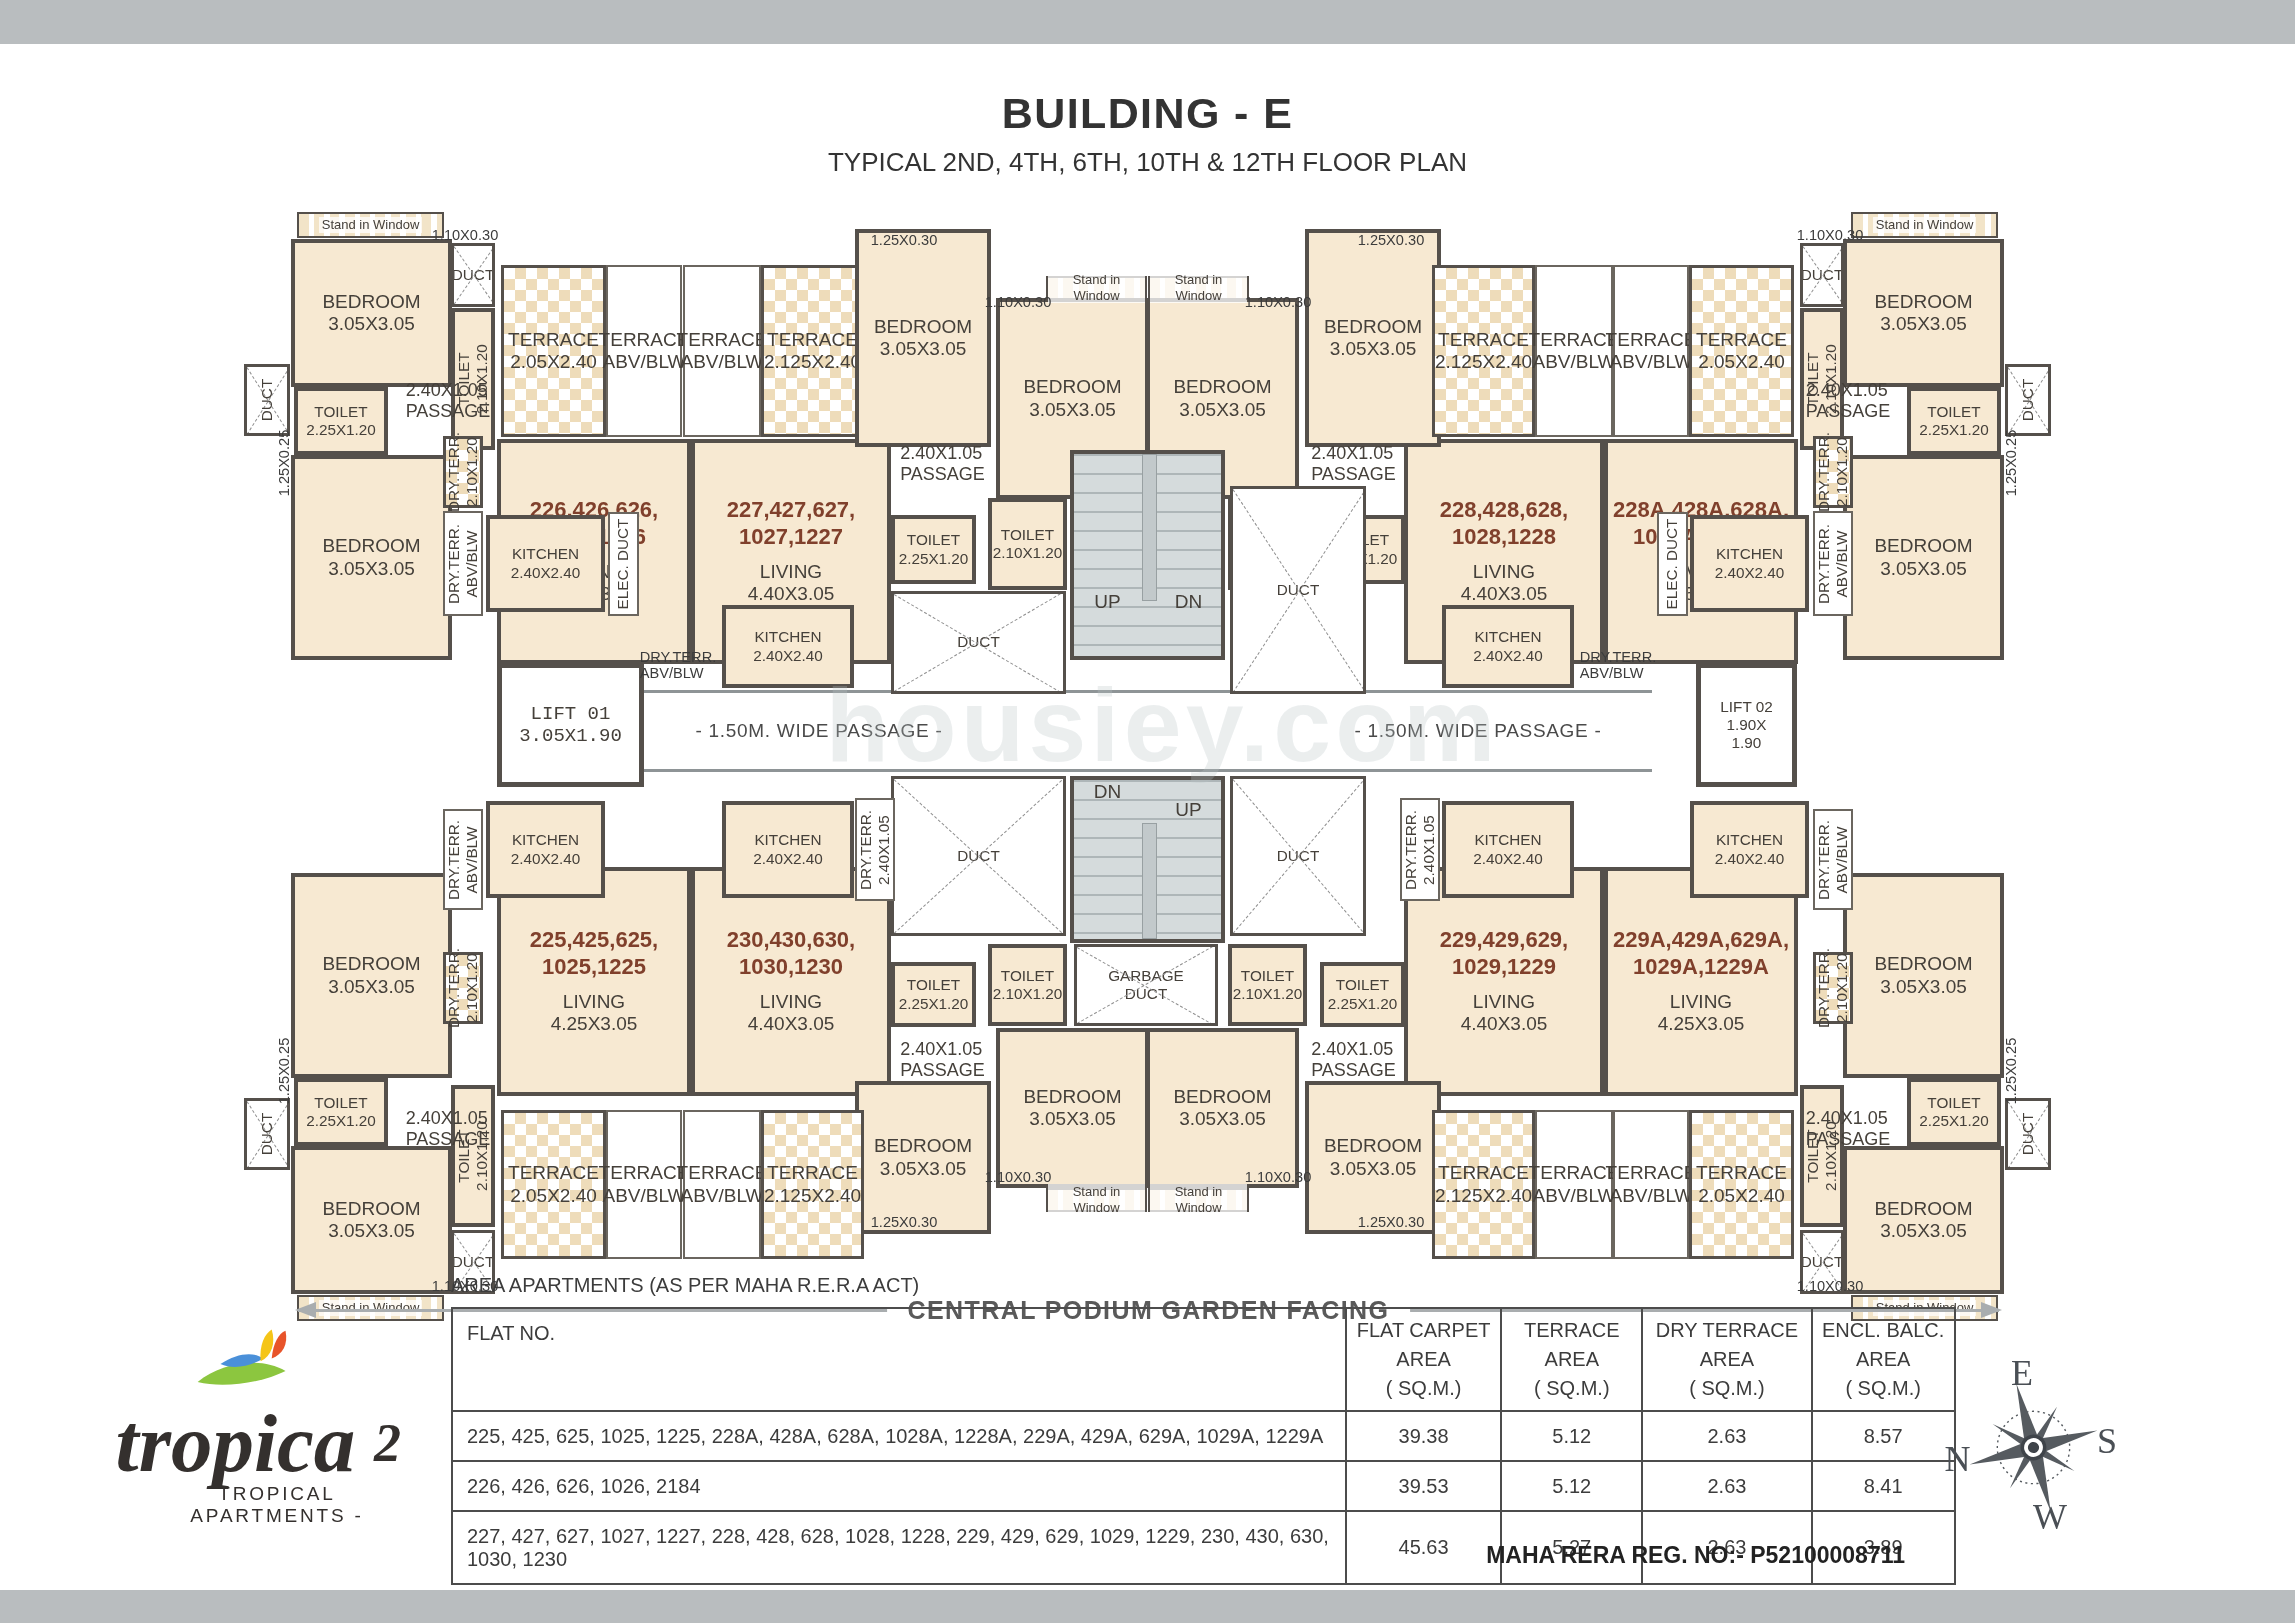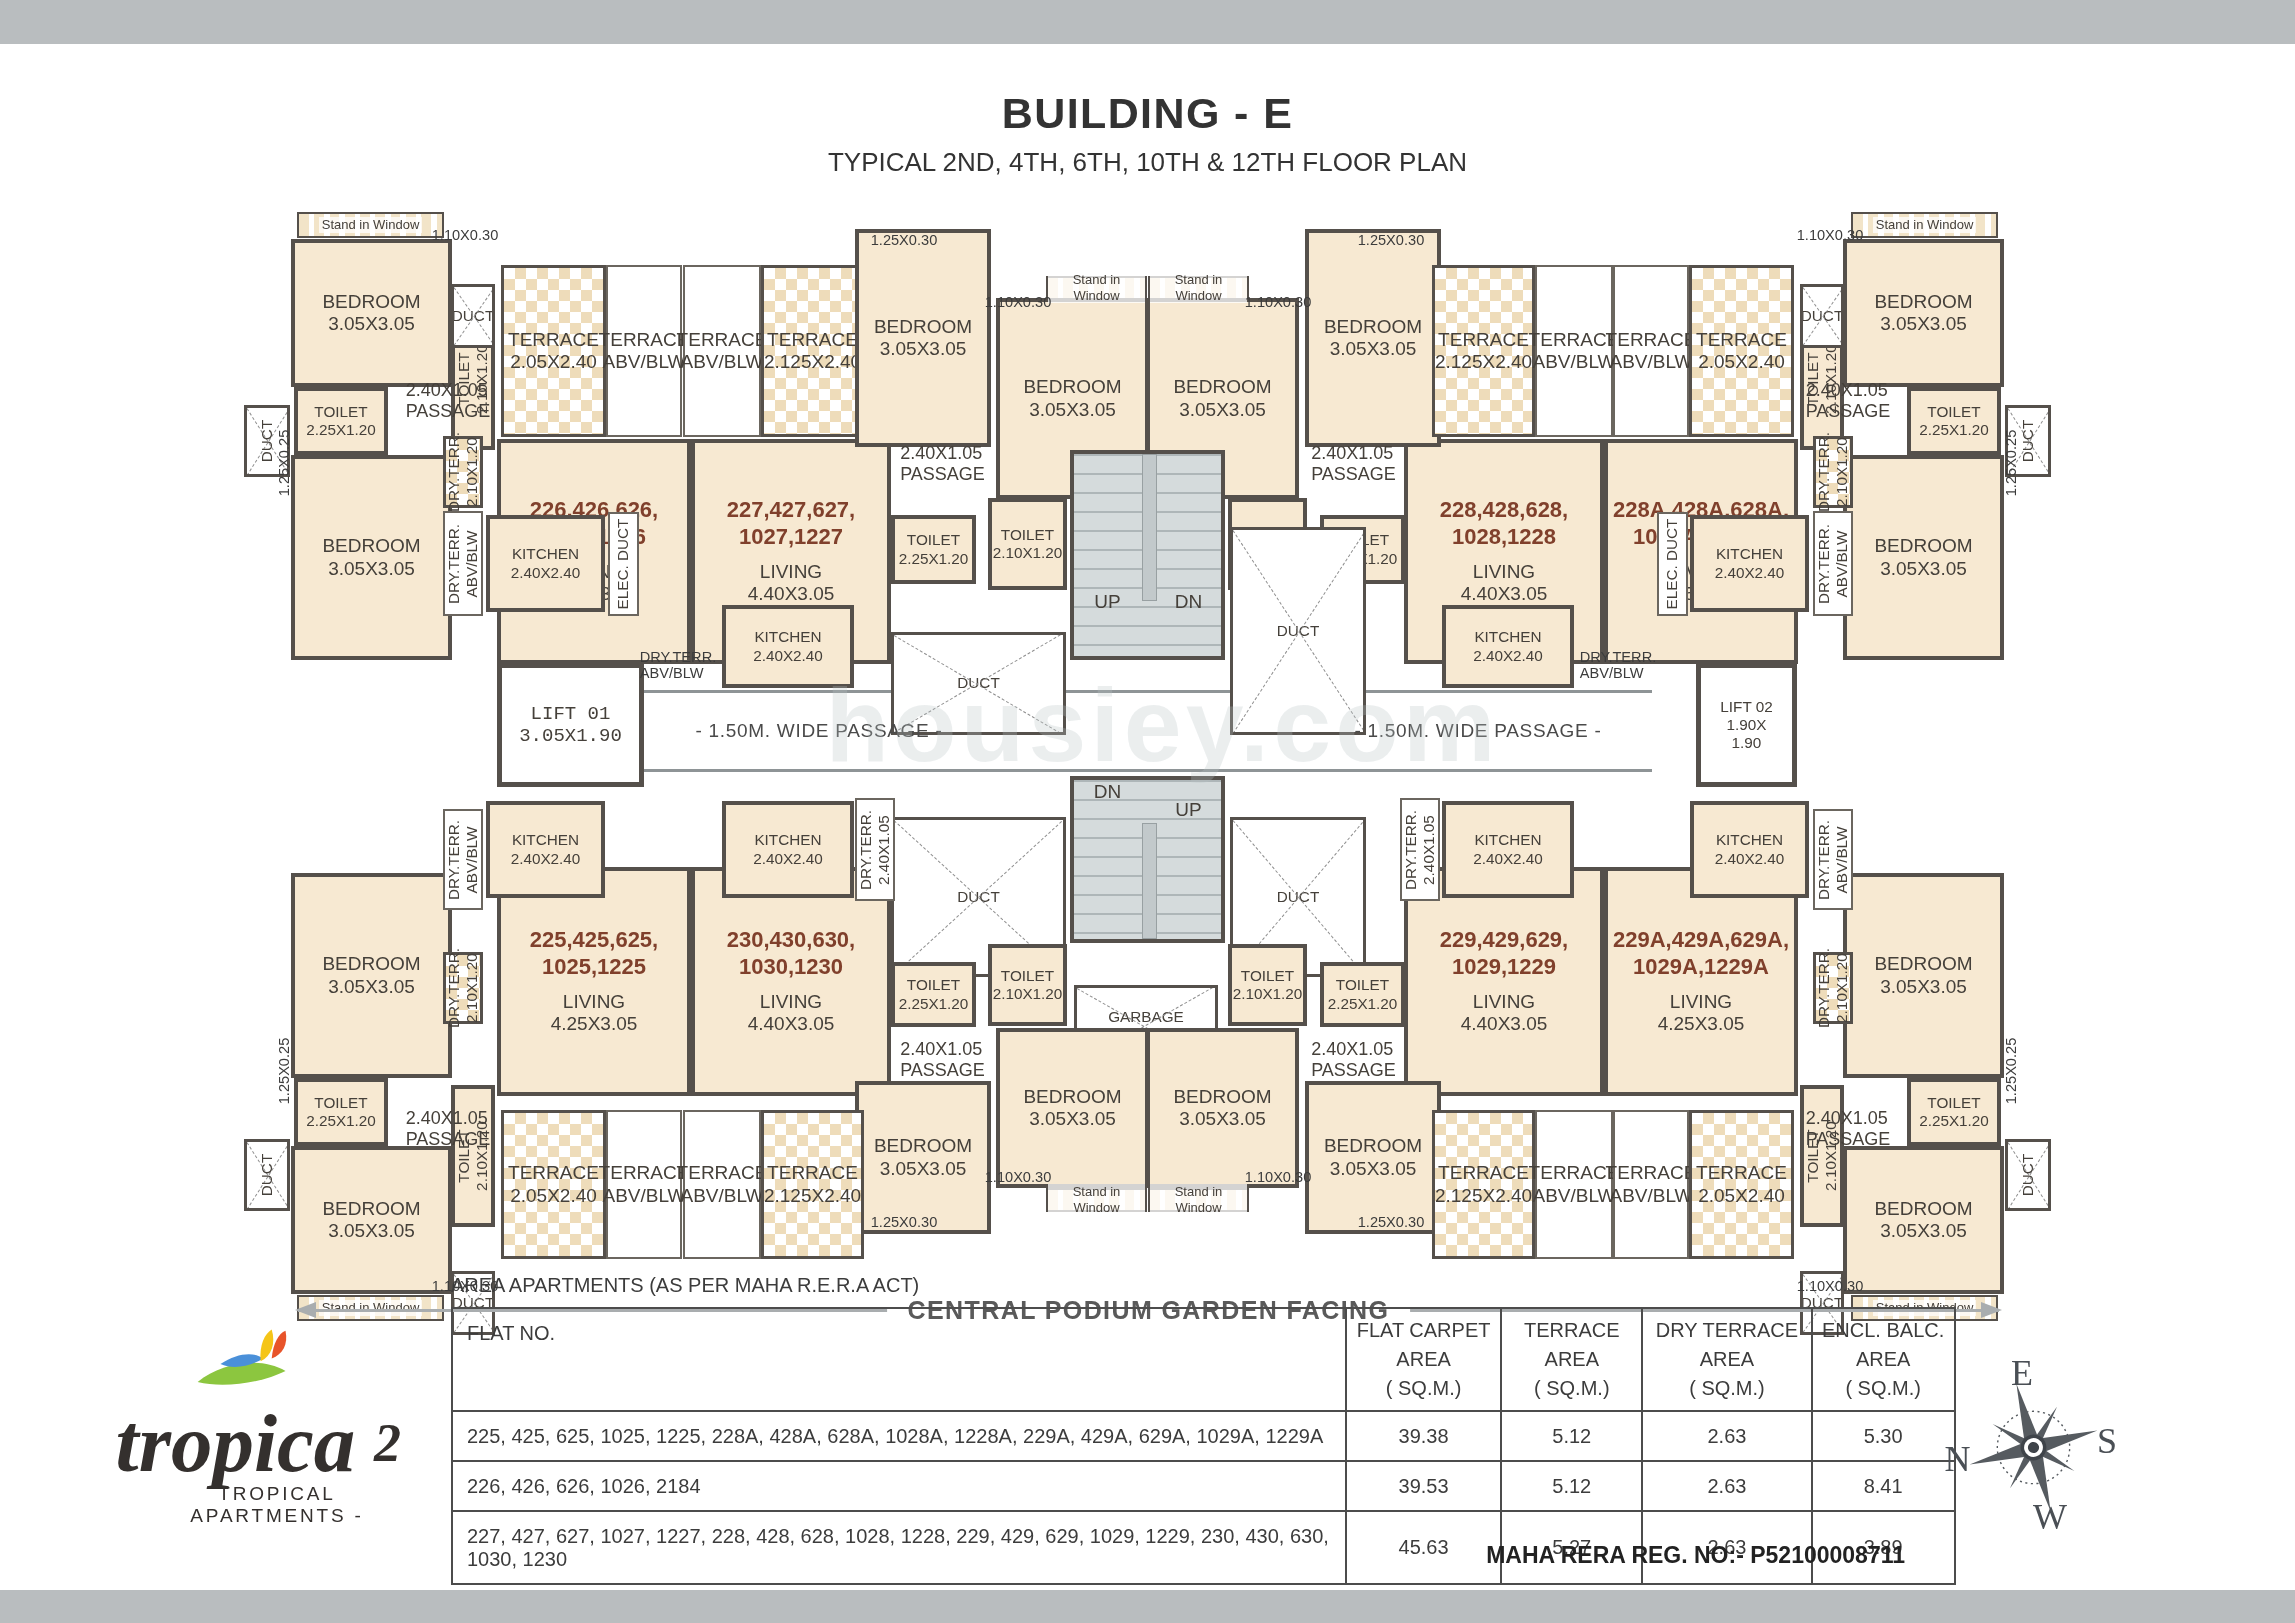--- a/index.html
+++ b/index.html
@@ -7,21 +7,21 @@
   .bar{position:absolute;left:0;width:2295px;background:#b9bdbf;}
   #topbar{top:0;height:44px;}
   #botbar{top:1590px;height:33px;}
   #title{position:absolute;top:89px;left:0;width:2295px;text-align:center;font-size:43px;font-weight:bold;color:#333;letter-spacing:1.4px;}
   #subtitle{position:absolute;top:147px;left:0;width:2295px;text-align:center;font-size:26px;color:#333;}
   #plan{position:absolute;left:0;top:0;width:2295px;height:1623px;}
   .r{position:absolute;box-sizing:border-box;display:flex;align-items:center;justify-content:center;text-align:center;}
   .rm,.fl{background:#f7e9d2;border:4.2px solid #55504b;}
   .ch{background:repeating-conic-gradient(#eedcba 0% 25%,#ffffff 0% 50%) 0 0/22px 22px;border:3.5px solid #55504b;}
   .op{background:#fff;border:2.8px solid #6b665f;}
-  .du{background:#fff;border:3.5px solid #55504b;overflow:hidden;margin-top:41px;}
+  .du{background:#fff;border:3.5px solid #55504b;overflow:hidden;}
   .li{background:#fff;border:5.6px solid #55504b;}
   .st,.sb{background:#d5dbdc;border:4.9px solid #55504b;background-image:repeating-linear-gradient(to bottom,#aeb6b8 0 2.1px,transparent 2.1px 19px);}
   .st::before,.sb::before{content:'';position:absolute;left:46%;width:9%;background:#c2c9cb;border:1.4px solid #98a0a2;}
   .st::before{top:0;height:72%;}
   .sb::before{bottom:0;height:72%;}
   .co{background:#fff;border-top:3.5px solid #8e9496;border-bottom:3.5px solid #8e9496;}
   .wi{background:repeating-linear-gradient(90deg,#f2e4c8 0 9.7px,#fff 9.7px 15.3px);border:2.8px solid #55504b;}
   .wi .lb{font-size:13px;background:rgba(255,255,255,.75);padding:0 2.8px;}
   .lb{font-size:19px;line-height:1.18;color:#45403a;white-space:pre-line;font-weight:500;}
   .sm .lb{font-size:15.3px;}
@@ -558,21 +558,21 @@
 AREA
 ( SQ.M.)</th>
       </tr>
     </thead>
   <tbody>
       <tr>
         <td>225, 425, 625, 1025, 1225,  228A, 428A, 628A, 1028A, 1228A,  229A, 429A, 629A, 1029A, 1229A</td>
         <td>39.38</td>
         <td>5.12</td>
         <td>2.63</td>
-        <td>5.30</td>
+        <td>8.57</td>
       </tr>
       <tr>
         <td>226, 426, 626, 1026, 2184</td>
         <td>39.53</td>
         <td>5.12</td>
         <td>2.63</td>
         <td>8.41</td>
       </tr>
       <tr>
         <td>227, 427, 627, 1027, 1227,  228, 428, 628, 1028, 1228, 229, 429, 629, 1029, 1229,  230, 430, 630, 1030, 1230</td>

